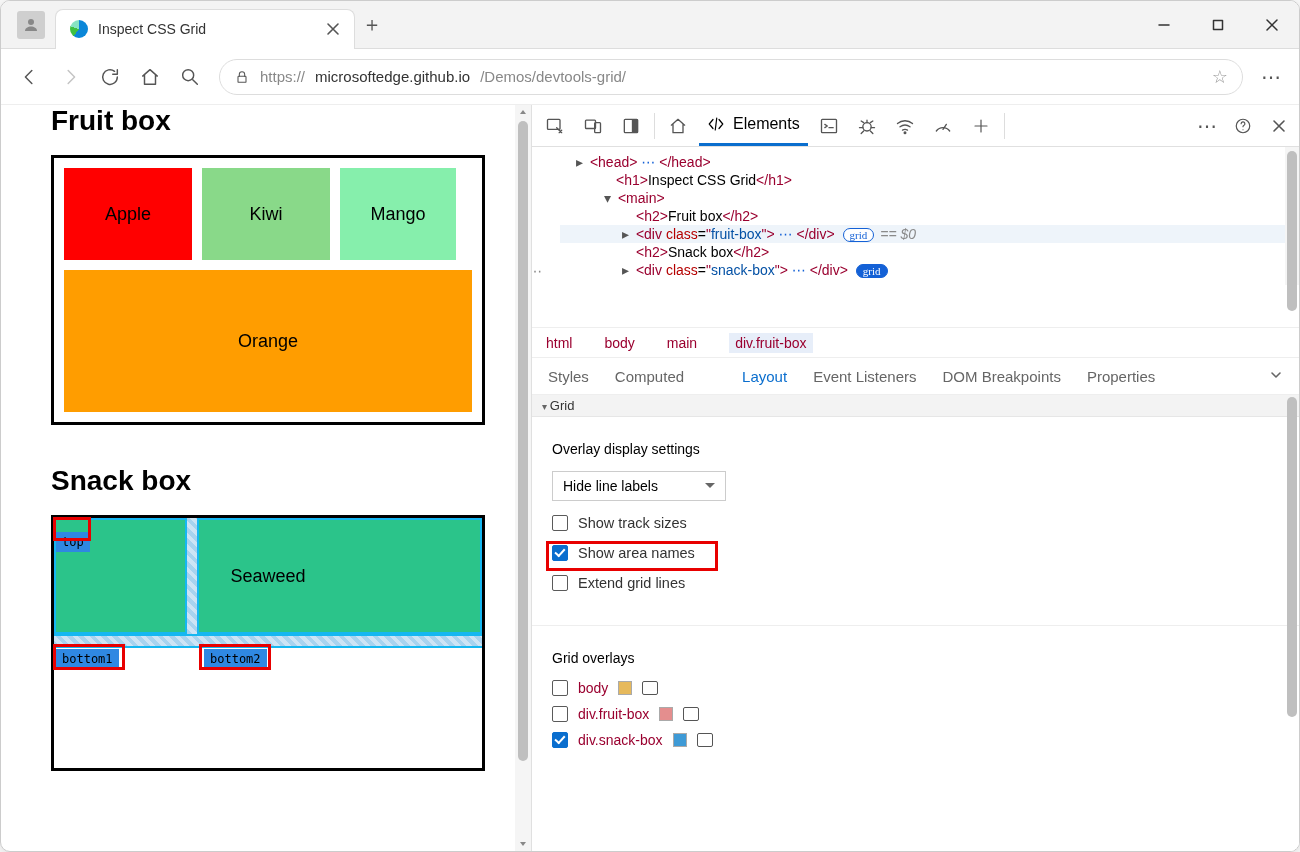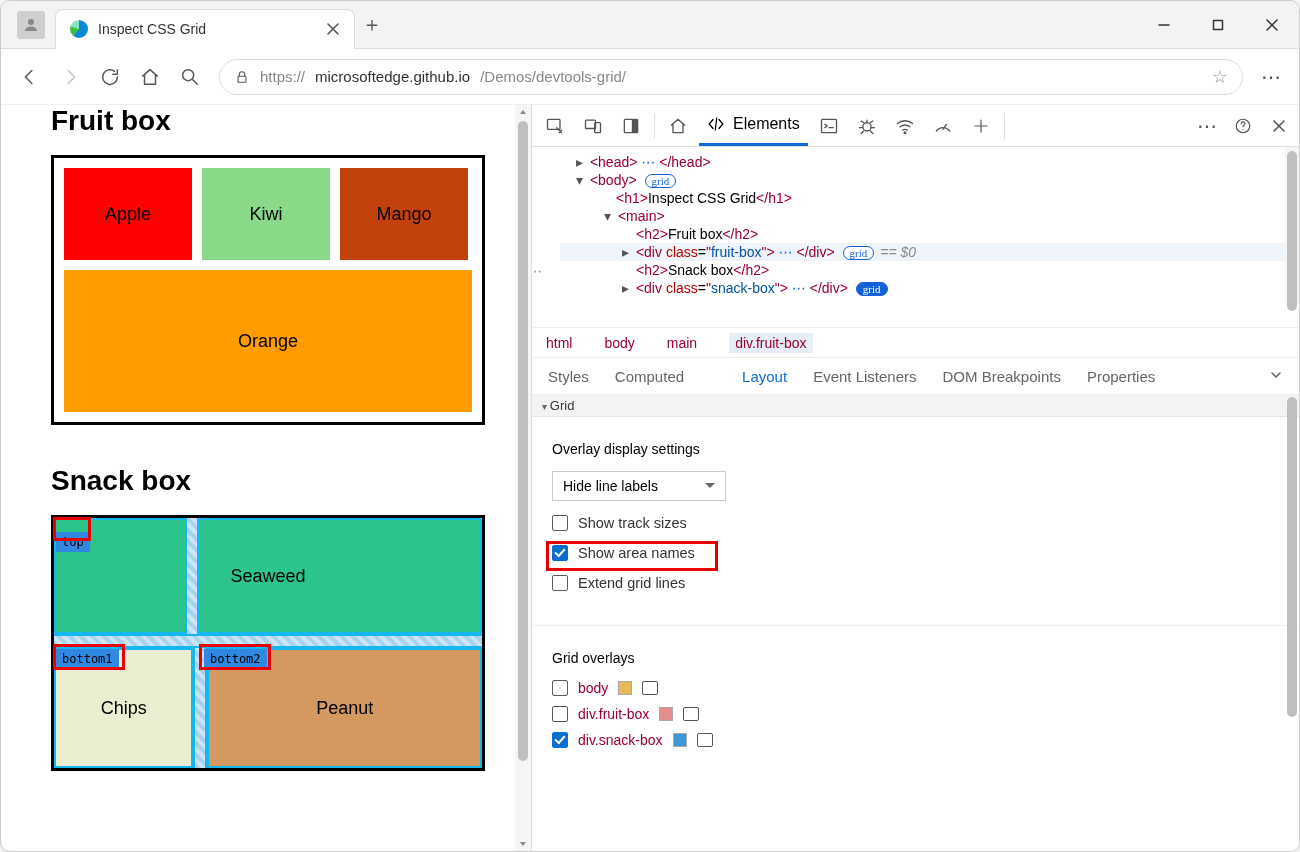--- a/index.html
+++ b/index.html
@@ -51,21 +51,21 @@
   .scroll-thumb-v{width:10px;background:var(--track-bg);border-radius:5px;}
   .scroll-arrow{width:10px;height:10px;}
   .page-wrap{flex:1;display:flex;}
 
   .page h2{font-size:28px;font-weight:700;margin:0 0 18px;color:#000;}
   .box{border:3px solid #000;padding:10px;}
   .fruit-box{display:flex;flex-wrap:wrap;gap:10px;}
   .fruit{height:92px;display:flex;align-items:center;justify-content:center;font-size:18px;color:#000;}
   .apple{background:#ff0000;width:128px;}
   .kiwi{background:#89d989;width:128px;}
-  .mango{background:#c2410c;width:128px;}
+  .mango{background:#86efac;width:116px;}
   .orange{background:#ff9d00;width:100%;height:142px;}
   .snack-box{position:relative;padding:0;border:3px solid #000;}
   .snack-box-inner{position:relative;height:250px;}
   .snack-row1{height:116px;}
   .snack-row2{height:120px;display:flex;}
   .seaweed{background:#2bc48a;border:2px solid #15b7f1;height:100%;display:flex;align-items:center;justify-content:center;font-size:18px;}
   .hatch{background:repeating-linear-gradient(45deg,#a8d3ef 0 4px,#cde4f5 4px 8px);}
   .gap-h{height:14px;border-top:2px solid #15b7f1;border-bottom:2px solid #15b7f1;}
   .chips{background:#e9eed0;border:2px solid #15b7f1;flex:1;display:flex;align-items:center;justify-content:center;font-size:18px;}
   .gap-v{width:14px;border-left:2px solid #15b7f1;border-right:2px solid #15b7f1;}
@@ -221,25 +221,20 @@
             <div class="fruit orange">Orange</div>
           </div>
 
           <h2 style="margin-top:40px">Snack box</h2>
           <div class="snack-box">
             <div class="snack-box-inner">
               <div class="snack-row1">
                   <div class="seaweed">Seaweed</div>
                 </div>
               <div class="gap-h hatch"></div>
-              <div class="snack-row2">
-                <div class="chips">Chips</div>
-                <div class="gap-v hatch"></div>
-                <div class="peanut">Peanut</div>
-              </div>
               <div class="gap-h hatch" style="position:absolute;left:131px;top:0;width:14px;height:116px;border:none;border-left:2px solid #15b7f1;border-right:2px solid #15b7f1;"></div>
 
               <span class="area-label" style="left:2px;top:14px">top</span>
               <span class="area-label" style="left:2px;top:131px">bottom1</span>
               <span class="area-label" style="left:150px;top:131px">bottom2</span>
 
               <span class="redbox" style="left:-1px;top:-1px;width:38px;height:24px"></span>
               <span class="redbox" style="left:-1px;top:126px;width:72px;height:26px"></span>
               <span class="redbox" style="left:145px;top:126px;width:72px;height:26px"></span>
             </div>
@@ -333,21 +328,20 @@
                 <path d="M2 2l10 10M12 2L2 12"></path>
               </svg>
             </span>
         </div>
       </div>
 
       <div style="position:relative;height:180px;overflow:hidden;padding-left:28px">
         <div class="dom-ell">⋯</div>
         <div class="dom-tree">
           <div class="dom-line" style="padding-left:16px"><span class="arrow">▸</span> <span class="angle">&lt;</span><span class="tag">head</span><span class="angle">&gt;</span><span style="color:#1461d6"> ⋯ </span><span class="angle">&lt;/</span><span class="tag">head</span><span class="angle">&gt;</span></div>
-          <div class="dom-line" style="padding-left:16px"><span class="arrow">▾</span> <span class="angle">&lt;</span><span class="tag">body</span><span class="angle">&gt;</span> <span class="badge">grid</span></div>
           <div class="dom-line" style="padding-left:56px"><span class="angle">&lt;</span><span class="tag">h1</span><span class="angle">&gt;</span><span>Inspect CSS Grid</span><span class="angle">&lt;/</span><span class="tag">h1</span><span class="angle">&gt;</span></div>
           <div class="dom-line" style="padding-left:44px"><span class="arrow">▾</span> <span class="angle">&lt;</span><span class="tag">main</span><span class="angle">&gt;</span></div>
           <div class="dom-line" style="padding-left:76px"><span class="angle">&lt;</span><span class="tag">h2</span><span class="angle">&gt;</span><span>Fruit box</span><span class="angle">&lt;/</span><span class="tag">h2</span><span class="angle">&gt;</span></div>
           <div class="dom-line dom-sel" style="padding-left:62px"><span class="arrow">▸</span> <span class="angle">&lt;</span><span class="tag">div</span> <span class="attr-n">class</span>=<span class="angle">"</span><span class="attr-v">fruit-box</span><span class="angle">"</span><span class="angle">&gt;</span><span style="color:#1461d6"> ⋯ </span><span class="angle">&lt;/</span><span class="tag">div</span><span class="angle">&gt;</span> <span class="badge">grid</span><span class="dom-sel-extra">== $0</span></div>
           <div class="dom-line" style="padding-left:76px"><span class="angle">&lt;</span><span class="tag">h2</span><span class="angle">&gt;</span><span>Snack box</span><span class="angle">&lt;/</span><span class="tag">h2</span><span class="angle">&gt;</span></div>
           <div class="dom-line" style="padding-left:62px"><span class="arrow">▸</span> <span class="angle">&lt;</span><span class="tag">div</span> <span class="attr-n">class</span>=<span class="angle">"</span><span class="attr-v">snack-box</span><span class="angle">"</span><span class="angle">&gt;</span><span style="color:#1461d6"> ⋯ </span><span class="angle">&lt;/</span><span class="tag">div</span><span class="angle">&gt;</span> <span class="badge solid">grid</span></div>
           <div class="dom-scroll">
               <div class="dom-thumb"></div>
             </div>
         </div>

